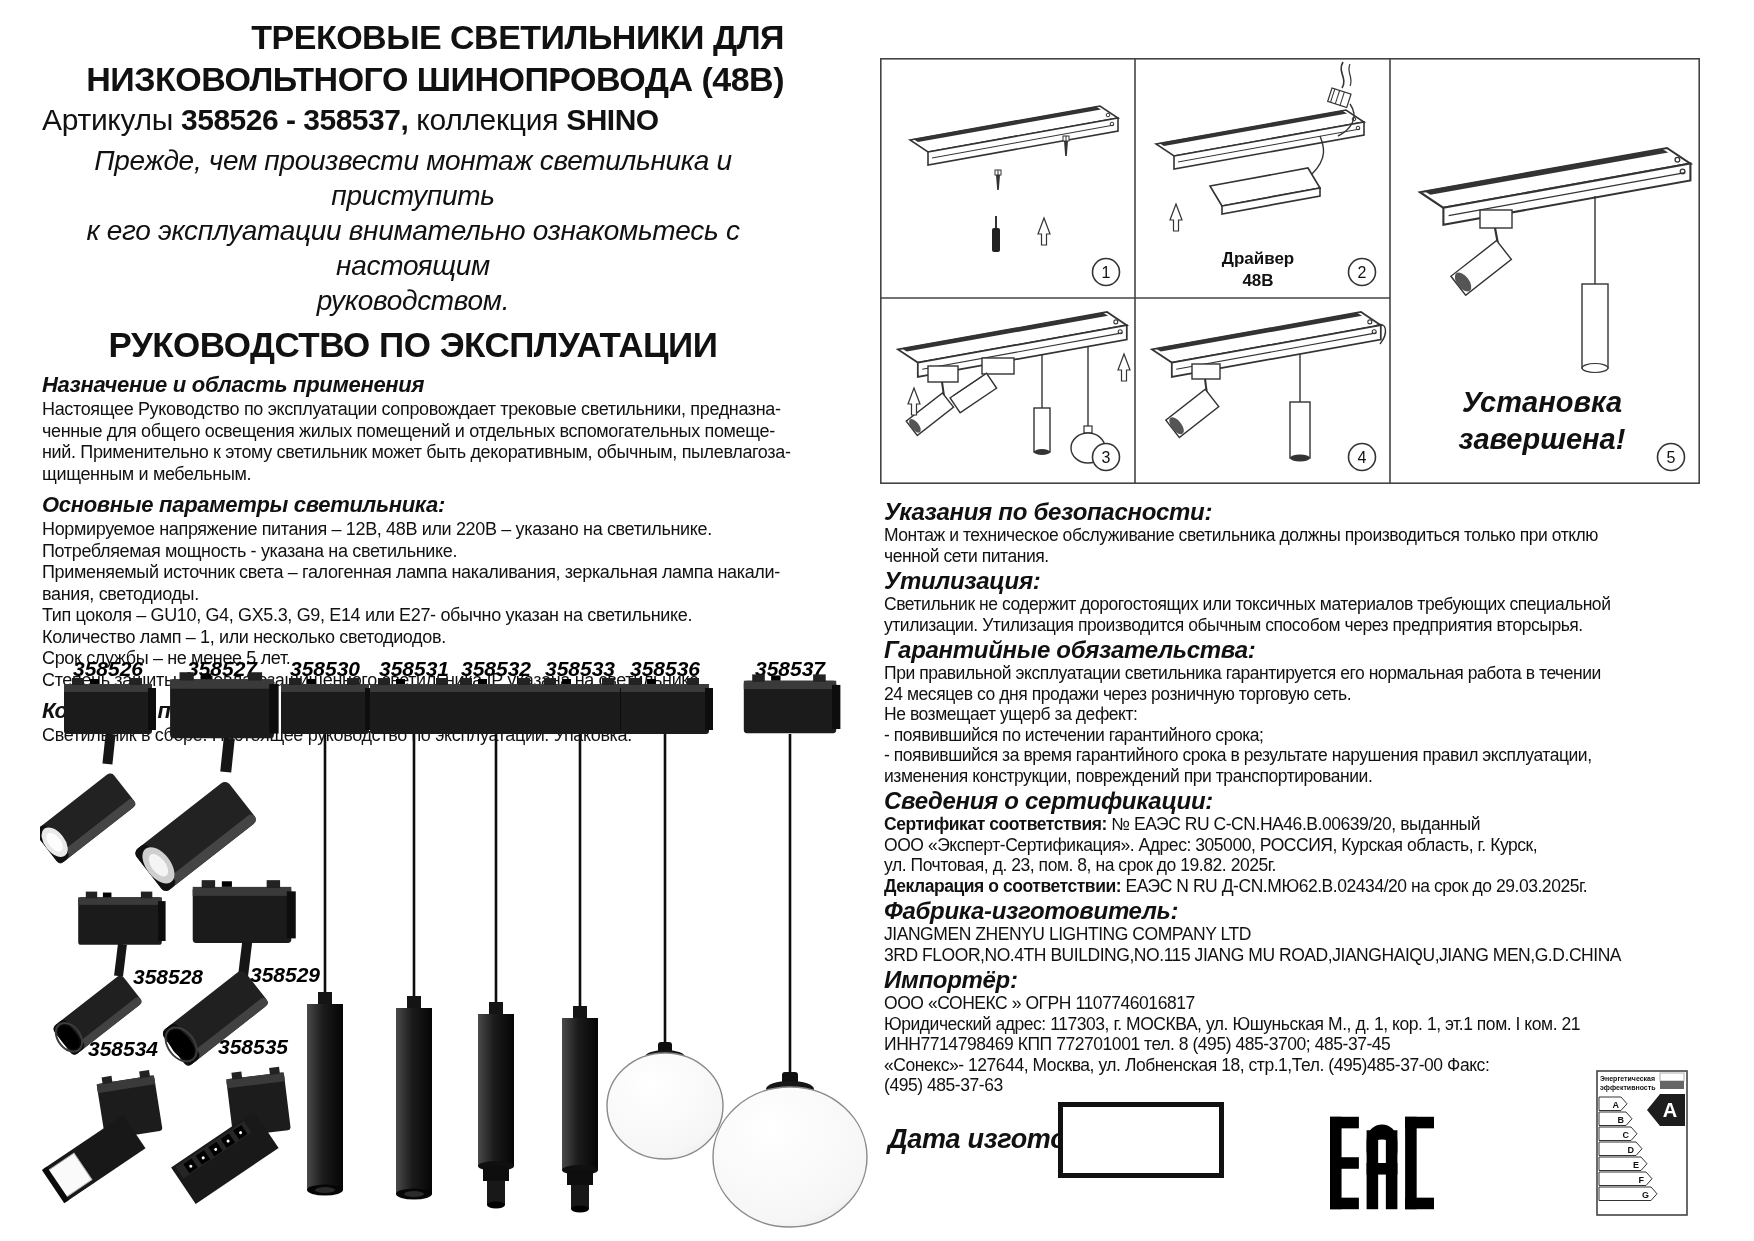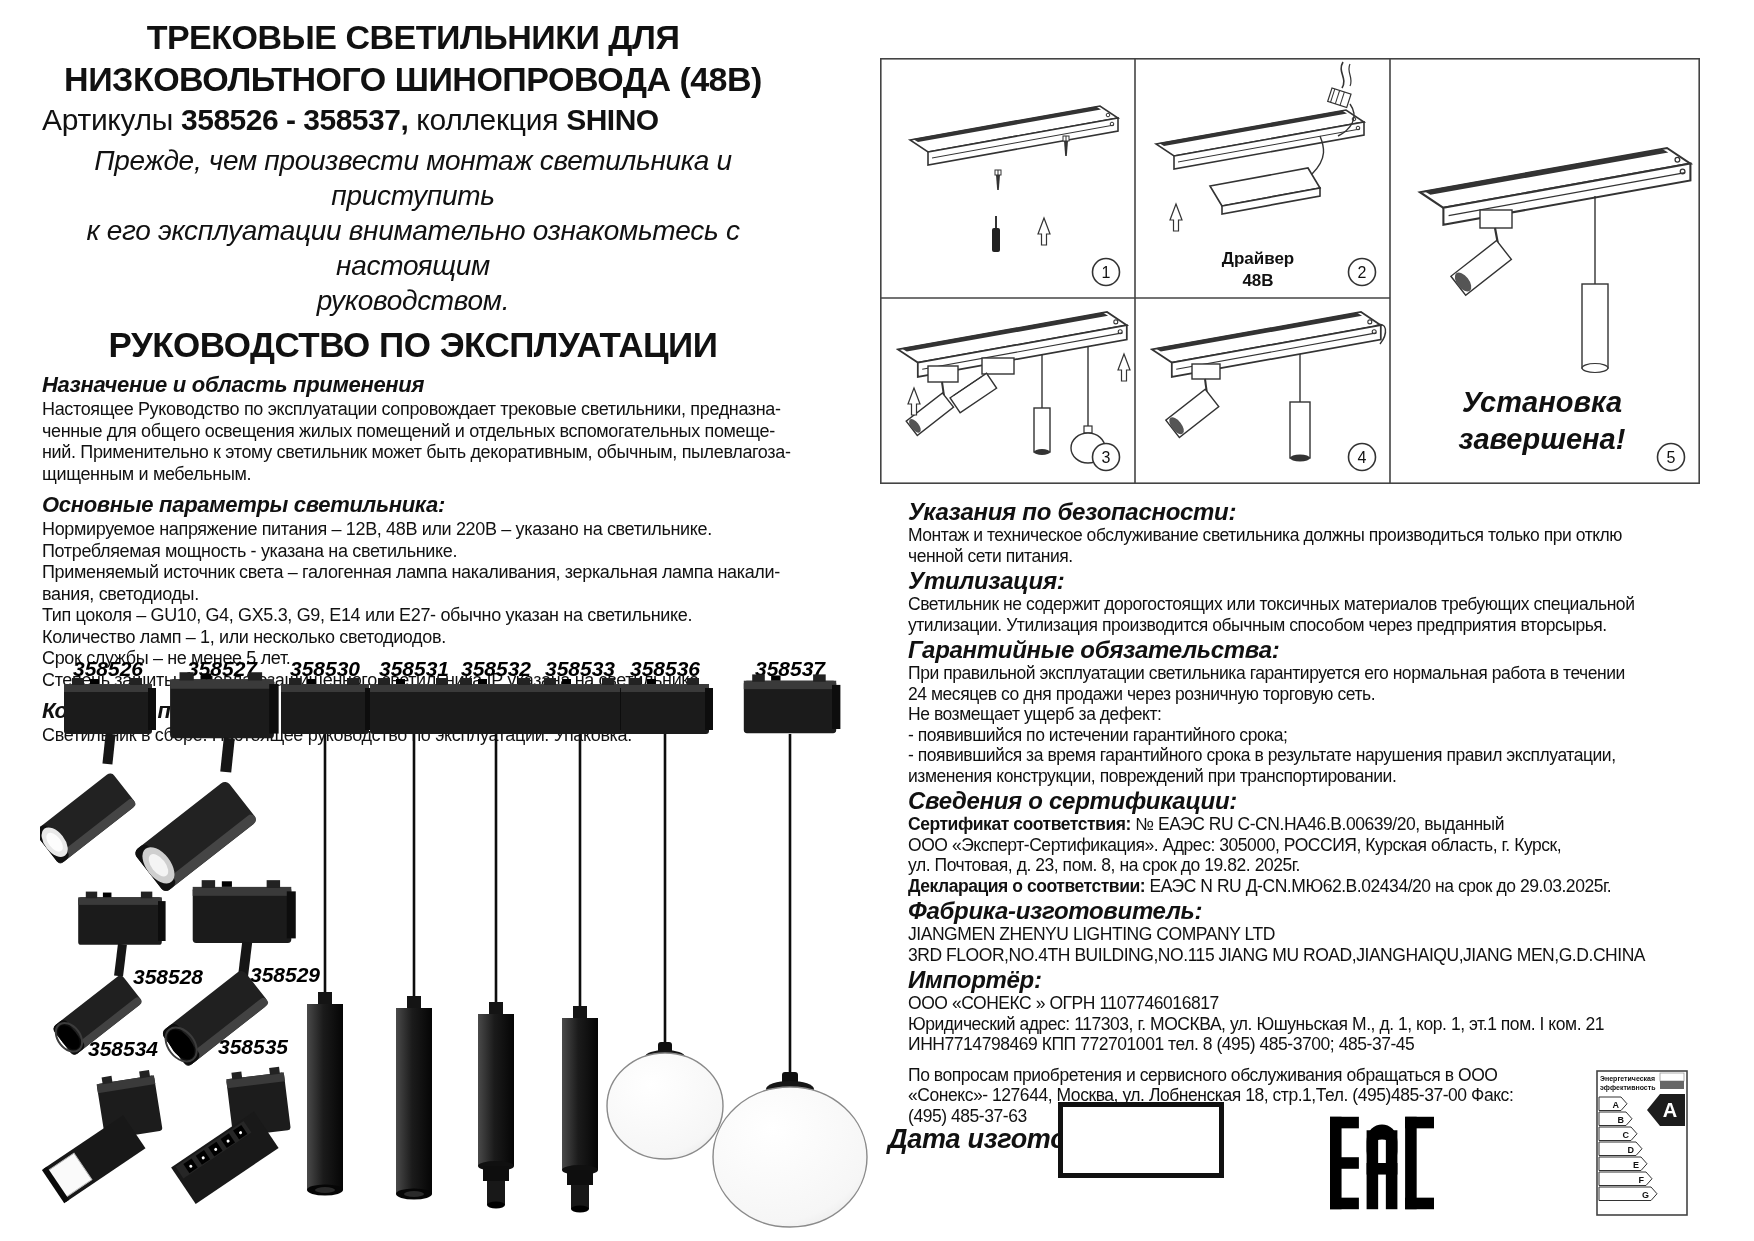--- a/index.html
+++ b/index.html
@@ -2,32 +2,32 @@
 <html><head>
 <meta charset="utf-8">
 <style>
   html,body{margin:0;padding:0;background:#e8e8e8;}
   .page{position:relative;width:1754px;height:1241px;background:#ffffff;overflow:hidden;
         font-family:"Liberation Sans","DejaVu Sans",sans-serif;color:#111;}
   svg text{font-family:"Liberation Sans","DejaVu Sans",sans-serif;}
 
   
   .left{position:absolute;left:42px;top:0;width:742px;}
-  .title{margin-top:16px;font-size:34px;font-weight:bold;line-height:42px;text-align:center;letter-spacing:-0.5px;}
+  .title{margin-top:16px;font-size:34px;font-weight:bold;line-height:42px;text-align:right;letter-spacing:-0.5px;}
   .articles{font-size:30px;margin-top:3px;letter-spacing:-0.3px;}
   .articles b{letter-spacing:-0.5px;}
   .notice{font-size:28px;font-style:italic;line-height:35px;margin-top:6px;text-align:center;letter-spacing:-0.3px;}
   .manual{font-size:35px;font-weight:bold;margin-top:7px;text-align:center;letter-spacing:-0.5px;}
   .sec-h{font-size:22px;font-weight:bold;font-style:italic;margin-top:5px;letter-spacing:-0.3px;line-height:29px;}
   .left .t-line{font-size:18px;line-height:21.5px;letter-spacing:-0.35px;white-space:nowrap;}
 
   
   .m-head{position:absolute;left:884px;top:20px;font-size:28px;font-weight:bold;font-style:italic;letter-spacing:-0.3px;}
   .diagram{position:absolute;left:880px;top:58px;}
-  .rtext{position:absolute;left:908px;top:497px;width:660px;}
+  .rtext{position:absolute;left:884px;top:497px;width:660px;}
   .rtext .sec-h{font-size:24px;line-height:26px;margin-top:2px;}
   .rtext .t-line{font-size:17.5px;line-height:20.5px;letter-spacing:-0.45px;white-space:nowrap;}
   .rtext .gap{margin-top:10px;}
   .t-line .bpre{font-weight:bold;}
 
   
   .date-label{position:absolute;left:888px;top:1124px;font-size:27px;font-weight:bold;font-style:italic;letter-spacing:-0.3px;}
   .date-box{position:absolute;left:1058px;top:1102px;width:156px;height:66px;border:5px solid #111;background:#fff;}
   .eac{position:absolute;left:1330px;top:1114px;}
   .energy{position:absolute;left:1596px;top:1070px;}
@@ -407,21 +407,20 @@
       <div class="t-line">ООО «Эксперт-Сертификация». Адрес: 305000, РОССИЯ, Курская область, г. Курск,</div>
       <div class="t-line">ул. Почтовая, д. 23, пом. 8, на срок до 19.82. 2025г.</div>
       <div class="t-line"><span class="bpre">Декларация о соответствии:</span><span> ЕАЭС N RU Д-CN.МЮ62.В.02434/20 на срок до 29.03.2025г.</span></div>
       <div class="sec-h">Фабрика-изготовитель:</div>
       <div class="t-line">JIANGMEN ZHENYU LIGHTING COMPANY LTD</div>
       <div class="t-line">3RD FLOOR,NO.4TH BUILDING,NO.115 JIANG MU ROAD,JIANGHAIQU,JIANG MEN,G.D.CHINA</div>
       <div class="sec-h">Импортёр:</div>
       <div class="t-line">ООО «СОНЕКС » ОГРН 1107746016817</div>
       <div class="t-line">Юридический адрес:  117303, г. МОСКВА, ул. Юшуньская М., д. 1, кор. 1, эт.1 пом. I ком. 21</div>
       <div class="t-line">ИНН7714798469 КПП 772701001   тел. 8 (495) 485-3700; 485-37-45</div>
-      <div class="t-line gap">По вопросам приобретения и сервисного обслуживания обращаться в ООО</div>
       <div class="t-line">«Сонекс»- 127644, Москва, ул. Лобненская 18, стр.1,Тел. (495)485-37-00 Факс:</div>
       <div class="t-line">(495) 485-37-63</div>
     </div>
 
   <div class="date-label">Дата изготовления:</div>
   <div class="date-box"></div>
 
   <svg class="eac" width="104" height="98" viewBox="0 0 108 96">
     <g fill="#000">
       <rect x="0" y="0" width="12" height="96"></rect>

